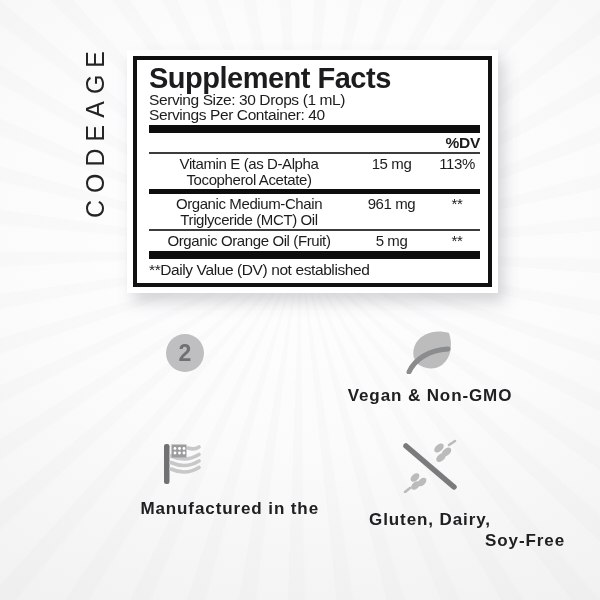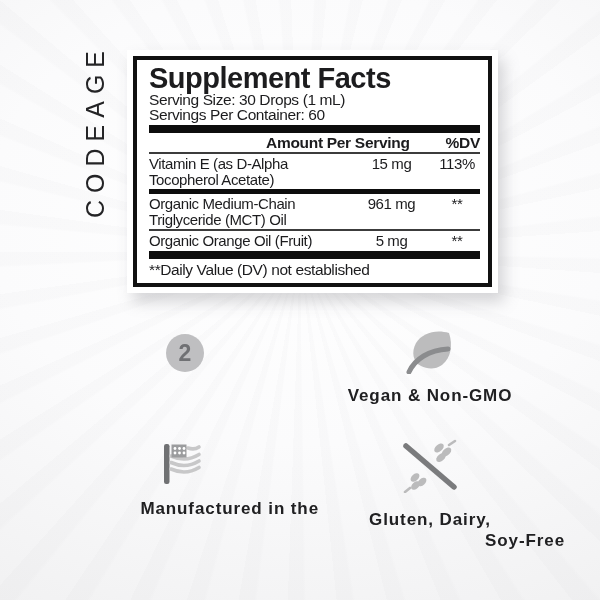--- a/index.html
+++ b/index.html
@@ -40,21 +40,21 @@
   .sf-line{font-size:15.5px;line-height:15px;letter-spacing:-0.4px;}
   .sf-line:first-of-type{margin-top:2px;}
   .bar{background:#0d0d0d;width:100%;}
   .bar.thick{height:8px;margin-top:3px;}
   .bar.med{height:5px;}
   .rule{height:2px;background:#3c3c3c;width:100%;}
   .sf-header{display:flex;align-items:baseline;font-weight:bold;font-size:15.5px;line-height:19px;letter-spacing:-0.3px;}
   .sf-header .amt-h{margin-left:117px;}
   .sf-header .dv-h{margin-left:auto;}
   .sf-row{display:flex;align-items:flex-start;font-size:15px;line-height:16px;letter-spacing:-0.4px;padding:2px 0 1px;}
-  .sf-row .n{width:200px;}
+  .sf-row .n{width:200px;text-align:center;}
   .sf-row .a{width:85px;text-align:center;}
   .sf-row .d{flex:1;text-align:center;}
   .sf-foot{font-size:15.5px;line-height:16px;letter-spacing:-0.4px;padding-top:3px;}
 
   
   .feature{position:absolute;width:270px;text-align:center;}
   .f-icon{display:flex;align-items:center;justify-content:center;height:46px;}
   .f-label{margin-top:11px;font-size:17px;font-weight:bold;letter-spacing:0.9px;
     line-height:21px;color:#202022;white-space:nowrap;}
   .badge-circle{width:38px;height:38px;border-radius:50%;background:#bfbfc1;
@@ -66,26 +66,25 @@
 
 <div class="stage">
   <div class="layer">
 
     <div class="brand-vertical">CODEAGE</div>
 
     <div class="panel">
       <div class="panel-border">
         <div class="sf-title">Supplement Facts</div>
         <div class="sf-line">Serving Size: 30 Drops (1 mL)</div>
-        <div class="sf-line">Servings Per Container: 60</div>
+        <div class="sf-line">Servings Per Container: 40</div>
 
         <div class="bar thick"></div>
 
         <div class="sf-header">
-          <span class="amt-h">Amount Per Serving</span>
           <span class="dv-h">%DV</span>
         </div>
 
         <div class="rule"></div>
 
         <div class="sf-row">
           <div class="n">Vitamin E (as D-Alpha Tocopherol Acetate)</div>
           <div class="a">15 mg</div>
           <div class="d">113%</div>
         </div>

